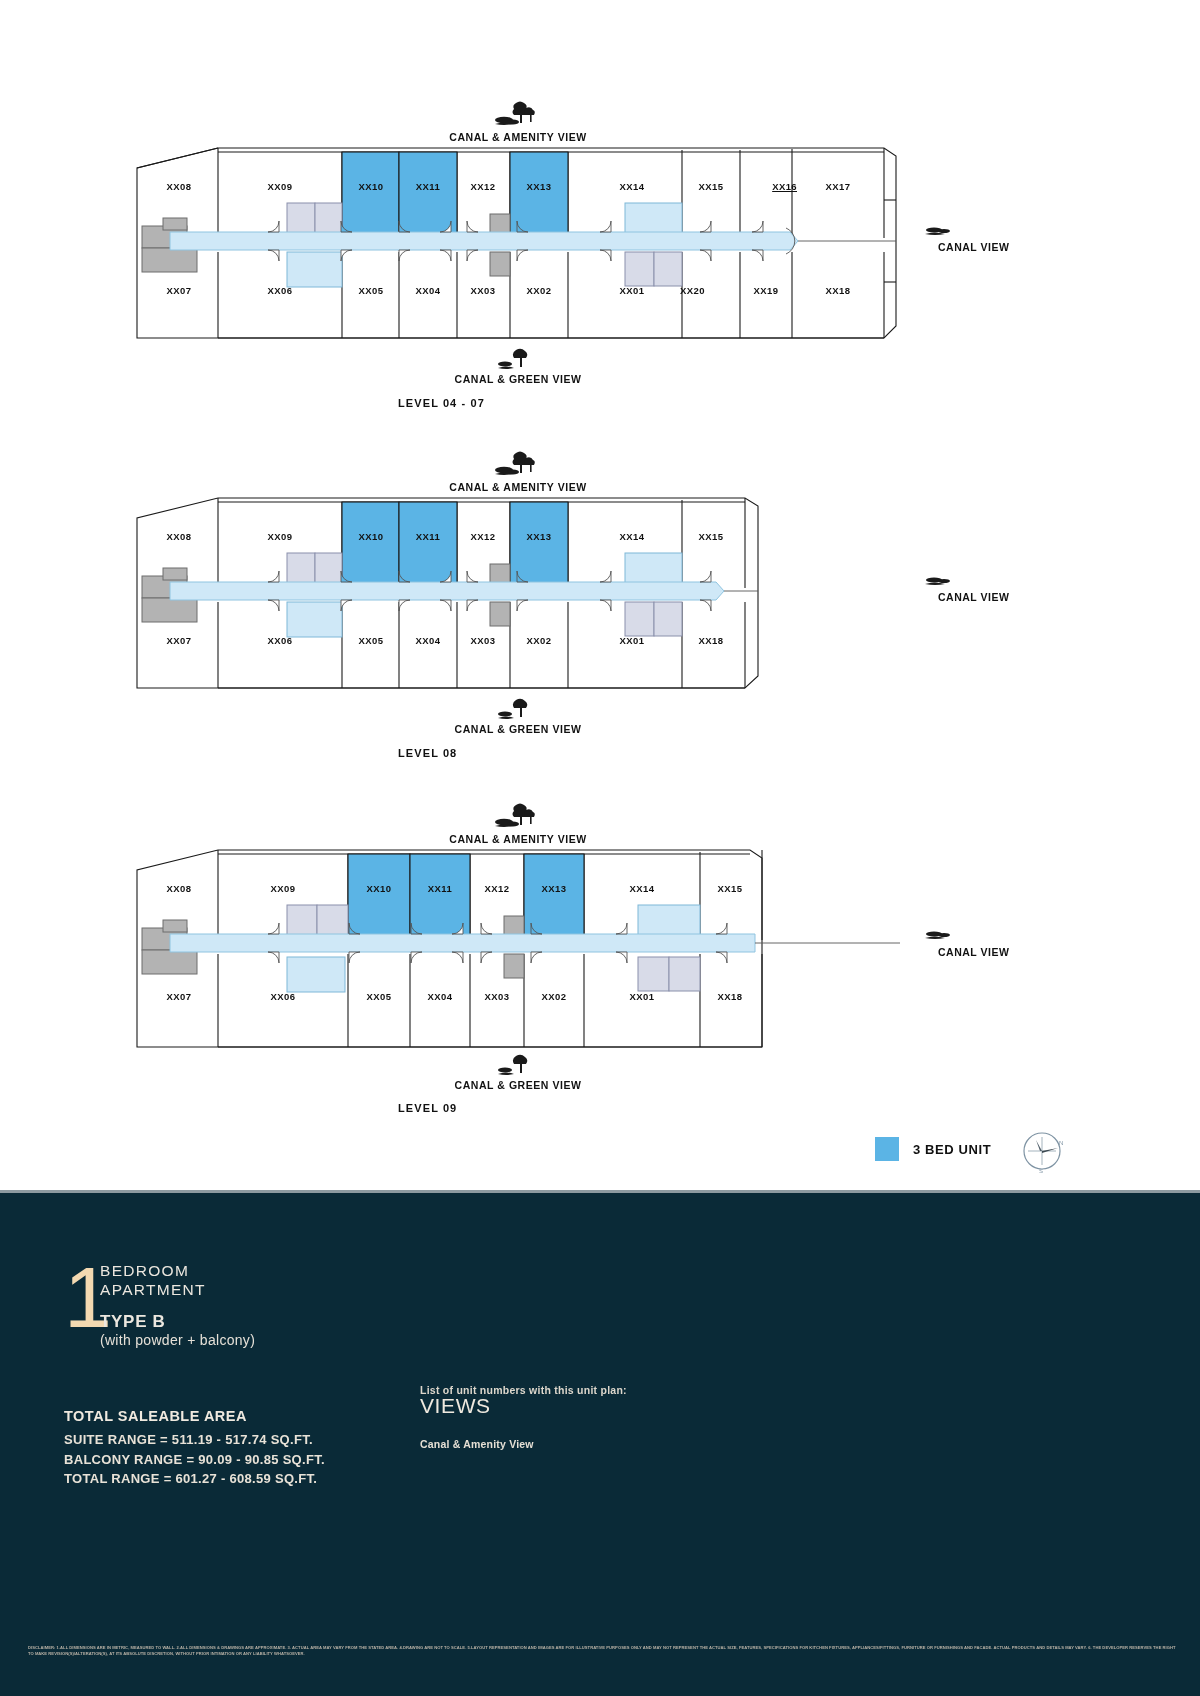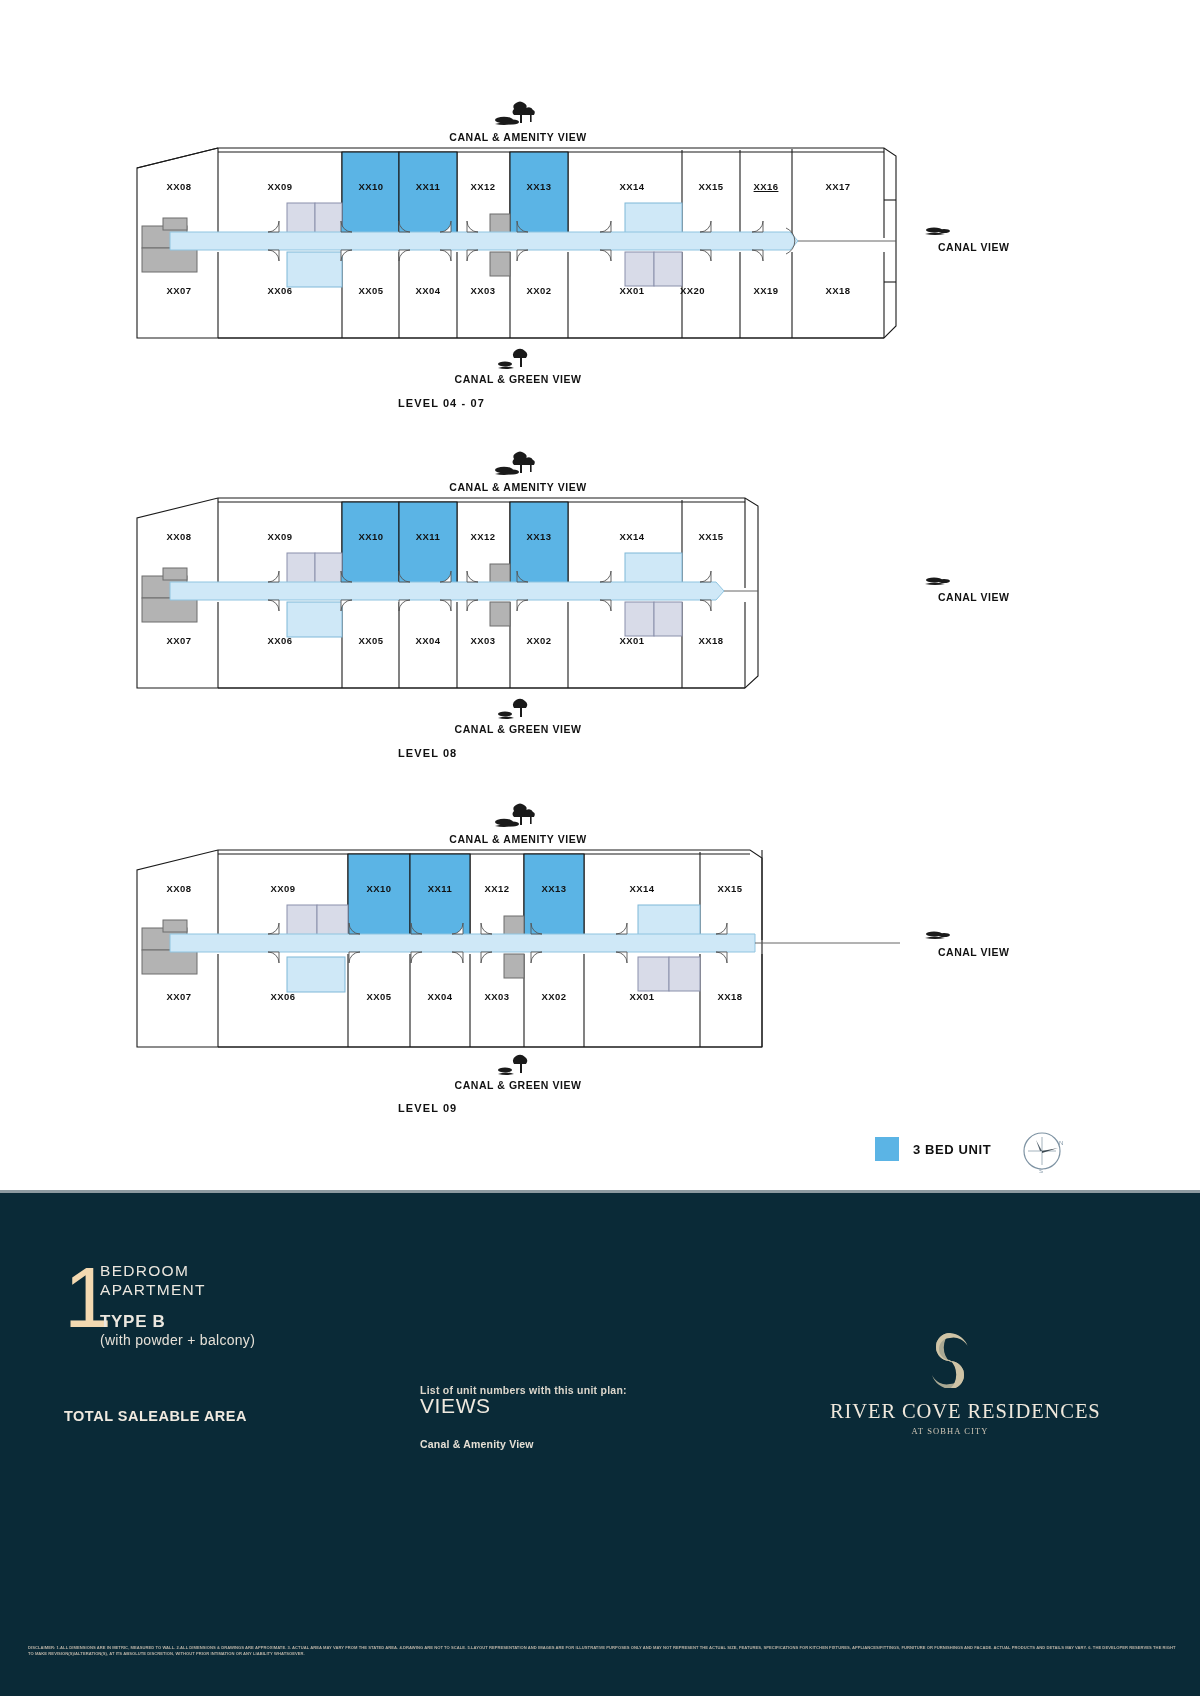--- a/index.html
+++ b/index.html
@@ -239,21 +239,21 @@
 
     <div>
       <div class="unum" style="position:absolute;left:148px;top:181px;width:62px;text-align:center;font-size:9.5px;font-weight:700;letter-spacing:0.4px;color:#111;">XX08</div>
       <div class="unum" style="position:absolute;left:249px;top:181px;width:62px;text-align:center;font-size:9.5px;font-weight:700;letter-spacing:0.4px;color:#111;">XX09</div>
       <div class="unum" style="position:absolute;left:340px;top:181px;width:62px;text-align:center;font-size:9.5px;font-weight:700;letter-spacing:0.4px;color:#111;">XX10</div>
       <div class="unum" style="position:absolute;left:397px;top:181px;width:62px;text-align:center;font-size:9.5px;font-weight:700;letter-spacing:0.4px;color:#111;">XX11</div>
       <div class="unum" style="position:absolute;left:452px;top:181px;width:62px;text-align:center;font-size:9.5px;font-weight:700;letter-spacing:0.4px;color:#111;">XX12</div>
       <div class="unum" style="position:absolute;left:508px;top:181px;width:62px;text-align:center;font-size:9.5px;font-weight:700;letter-spacing:0.4px;color:#111;">XX13</div>
       <div class="unum" style="position:absolute;left:601px;top:181px;width:62px;text-align:center;font-size:9.5px;font-weight:700;letter-spacing:0.4px;color:#111;">XX14</div>
       <div class="unum" style="position:absolute;left:680px;top:181px;width:62px;text-align:center;font-size:9.5px;font-weight:700;letter-spacing:0.4px;color:#111;">XX15</div>
-      <div class="unum" style="position:absolute;left:735px;top:181px;width:62px;text-align:center;font-size:9.5px;font-weight:700;letter-spacing:0.4px;color:#111;text-decoration:underline;">XX16</div>
+      <div class="unum" style="position:absolute;left:735px;top:181px;width:62px;text-align:right;font-size:9.5px;font-weight:700;letter-spacing:0.4px;color:#111;text-decoration:underline;">XX16</div>
       <div class="unum" style="position:absolute;left:807px;top:181px;width:62px;text-align:center;font-size:9.5px;font-weight:700;letter-spacing:0.4px;color:#111;">XX17</div>
     </div>
     <div>
       <div style="position:absolute;left:148px;top:285px;width:62px;text-align:center;font-size:9.5px;font-weight:700;letter-spacing:0.4px;color:#111;">XX07</div>
       <div style="position:absolute;left:249px;top:285px;width:62px;text-align:center;font-size:9.5px;font-weight:700;letter-spacing:0.4px;color:#111;">XX06</div>
       <div style="position:absolute;left:340px;top:285px;width:62px;text-align:center;font-size:9.5px;font-weight:700;letter-spacing:0.4px;color:#111;">XX05</div>
       <div style="position:absolute;left:397px;top:285px;width:62px;text-align:center;font-size:9.5px;font-weight:700;letter-spacing:0.4px;color:#111;">XX04</div>
       <div style="position:absolute;left:452px;top:285px;width:62px;text-align:center;font-size:9.5px;font-weight:700;letter-spacing:0.4px;color:#111;">XX03</div>
       <div style="position:absolute;left:508px;top:285px;width:62px;text-align:center;font-size:9.5px;font-weight:700;letter-spacing:0.4px;color:#111;">XX02</div>
       <div style="position:absolute;left:601px;top:285px;width:62px;text-align:center;font-size:9.5px;font-weight:700;letter-spacing:0.4px;color:#111;">XX01</div>
@@ -582,31 +582,26 @@
 
   <div class="big-one">1</div>
   <div class="hdr-bedroom">
     <div>BEDROOM</div>
     <div>APARTMENT</div>
   </div>
   <div class="hdr-type">TYPE B</div>
   <div class="hdr-sub">(with powder + balcony)</div>
 
   <div class="area-title">TOTAL SALEABLE AREA</div>
+  <div class="area-lines">
+    <div>SUITE RANGE = 511.19 - 517.74 SQ.FT.</div>
+    <div>BALCONY RANGE = 90.09 - 90.85 SQ.FT.</div>
+    <div>TOTAL RANGE = 601.27 - 608.59 SQ.FT.</div>
+  </div>
 
   <div class="views-note">List of unit numbers with this unit plan:</div>
   <div class="views-title">VIEWS</div>
   <div class="views-sub">Canal &amp; Amenity View</div>
 
-  <div class="brand">
-    <div style="margin-bottom:8px;">
-      <svg width="52" height="58" viewBox="0 0 52 58" style="display:inline-block;">
-        <path d="M26 3 a14 14 0 0 0 0 28 a14 14 0 0 1 0 28 a20 20 0 0 1 -18 -14 a16 16 0 0 0 18 9 a11 11 0 0 0 0 -22 a20 20 0 0 1 0 -29 z" fill="#a9a893"></path>
-        <path d="M26 3 a20 20 0 0 1 18 14 a16 16 0 0 0 -18 -9 a11 11 0 0 0 0 22 a20 20 0 0 1 0 29 a14 14 0 0 0 0 -28 a14 14 0 0 1 0 -28 z" fill="#cfc4a6"></path>
-      </svg>
-    </div>
-    <div class="brand-name">RIVER COVE RESIDENCES</div>
-    <div class="brand-sub">AT SOBHA CITY</div>
-  </div>
 
   <div class="disclaimer">DISCLAIMER: 1.ALL DIMENSIONS ARE IN METRIC, MEASURED TO WALL. 2.ALL DIMENSIONS &amp; DRAWINGS ARE APPROXIMATE. 3. ACTUAL AREA MAY VARY FROM THE STATED AREA. 4.DRAWING ARE NOT TO SCALE. 5.LAYOUT REPRESENTATION AND IMAGES ARE FOR ILLUSTRATIVE PURPOSES ONLY AND MAY NOT REPRESENT THE ACTUAL SIZE, FEATURES, SPECIFICATIONS FOR KITCHEN FIXTURES, APPLIANCES/FITTINGS, FURNITURE OR FURNISHINGS AND FACADE. ACTUAL PRODUCTS AND DETAILS MAY VARY. 6. THE DEVELOPER RESERVES THE RIGHT TO MAKE REVISION(S)/ALTERATION(S), AT ITS ABSOLUTE DISCRETION, WITHOUT PRIOR INTIMATION OR ANY LIABILITY WHATSOEVER.</div>
 
 </div>
 
 </body></html>

